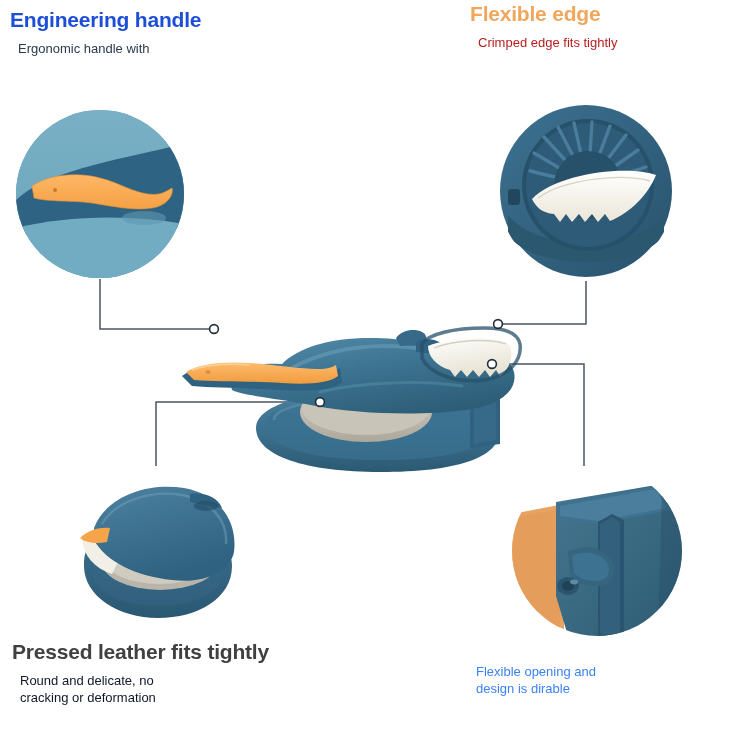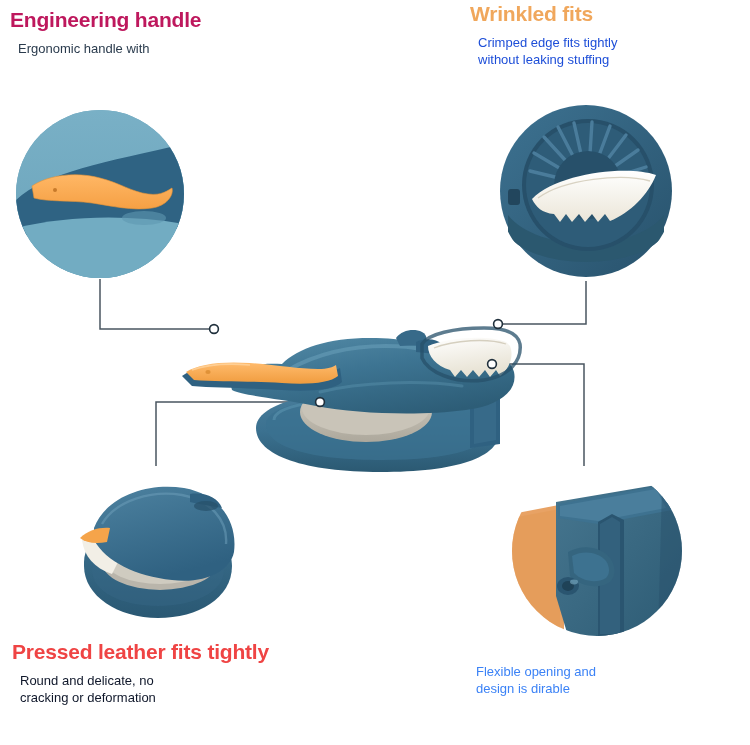--- a/index.html
+++ b/index.html
@@ -53,36 +53,35 @@
     <path d="M100 279 L100 329 L214 329" fill="none" stroke="#4a5560" stroke-width="1.5"></path>
 
     <path d="M586 281 L586 324 L498 324" fill="none" stroke="#4a5560" stroke-width="1.5"></path>
 
     <path d="M156 466 L156 402 L320 402" fill="none" stroke="#4a5560" stroke-width="1.5"></path>
 
     <path d="M584 466 L584 364 L492 364" fill="none" stroke="#4a5560" stroke-width="1.5"></path>
   </svg>
 
   <div class="callout c-tl">
-    <div class="title" style="color:#be185d">Engineering handle</div>
+    <div class="title" style="color:#1d4ed8">Engineering handle</div>
     <div class="body" style="color:#2a3b4d">
       <div>Ergonomic handle with</div>
     </div>
   </div>
 
   <div class="callout c-tr">
-    <div class="title" style="color:#f0a75c">Wrinkled fits</div>
-    <div class="body" style="color:#1d4ed8">
+    <div class="title" style="color:#f0a75c">Flexible edge</div>
+    <div class="body" style="color:#b91c1c">
       <div>Crimped edge fits tightly</div>
-      <div>without leaking stuffing</div>
     </div>
   </div>
 
   <div class="callout c-bl">
-    <div class="title" style="color:#ef4444">Pressed leather fits tightly</div>
+    <div class="title" style="color:#404040">Pressed leather fits tightly</div>
     <div class="body" style="color:#0f172a">
       <div>Round and delicate, no</div>
       <div>cracking or deformation</div>
     </div>
   </div>
 
   <div class="callout c-br">
     <div class="body" style="color:#3b82f6">
       <div>Flexible opening and</div>
       <div>design is dirable</div>

